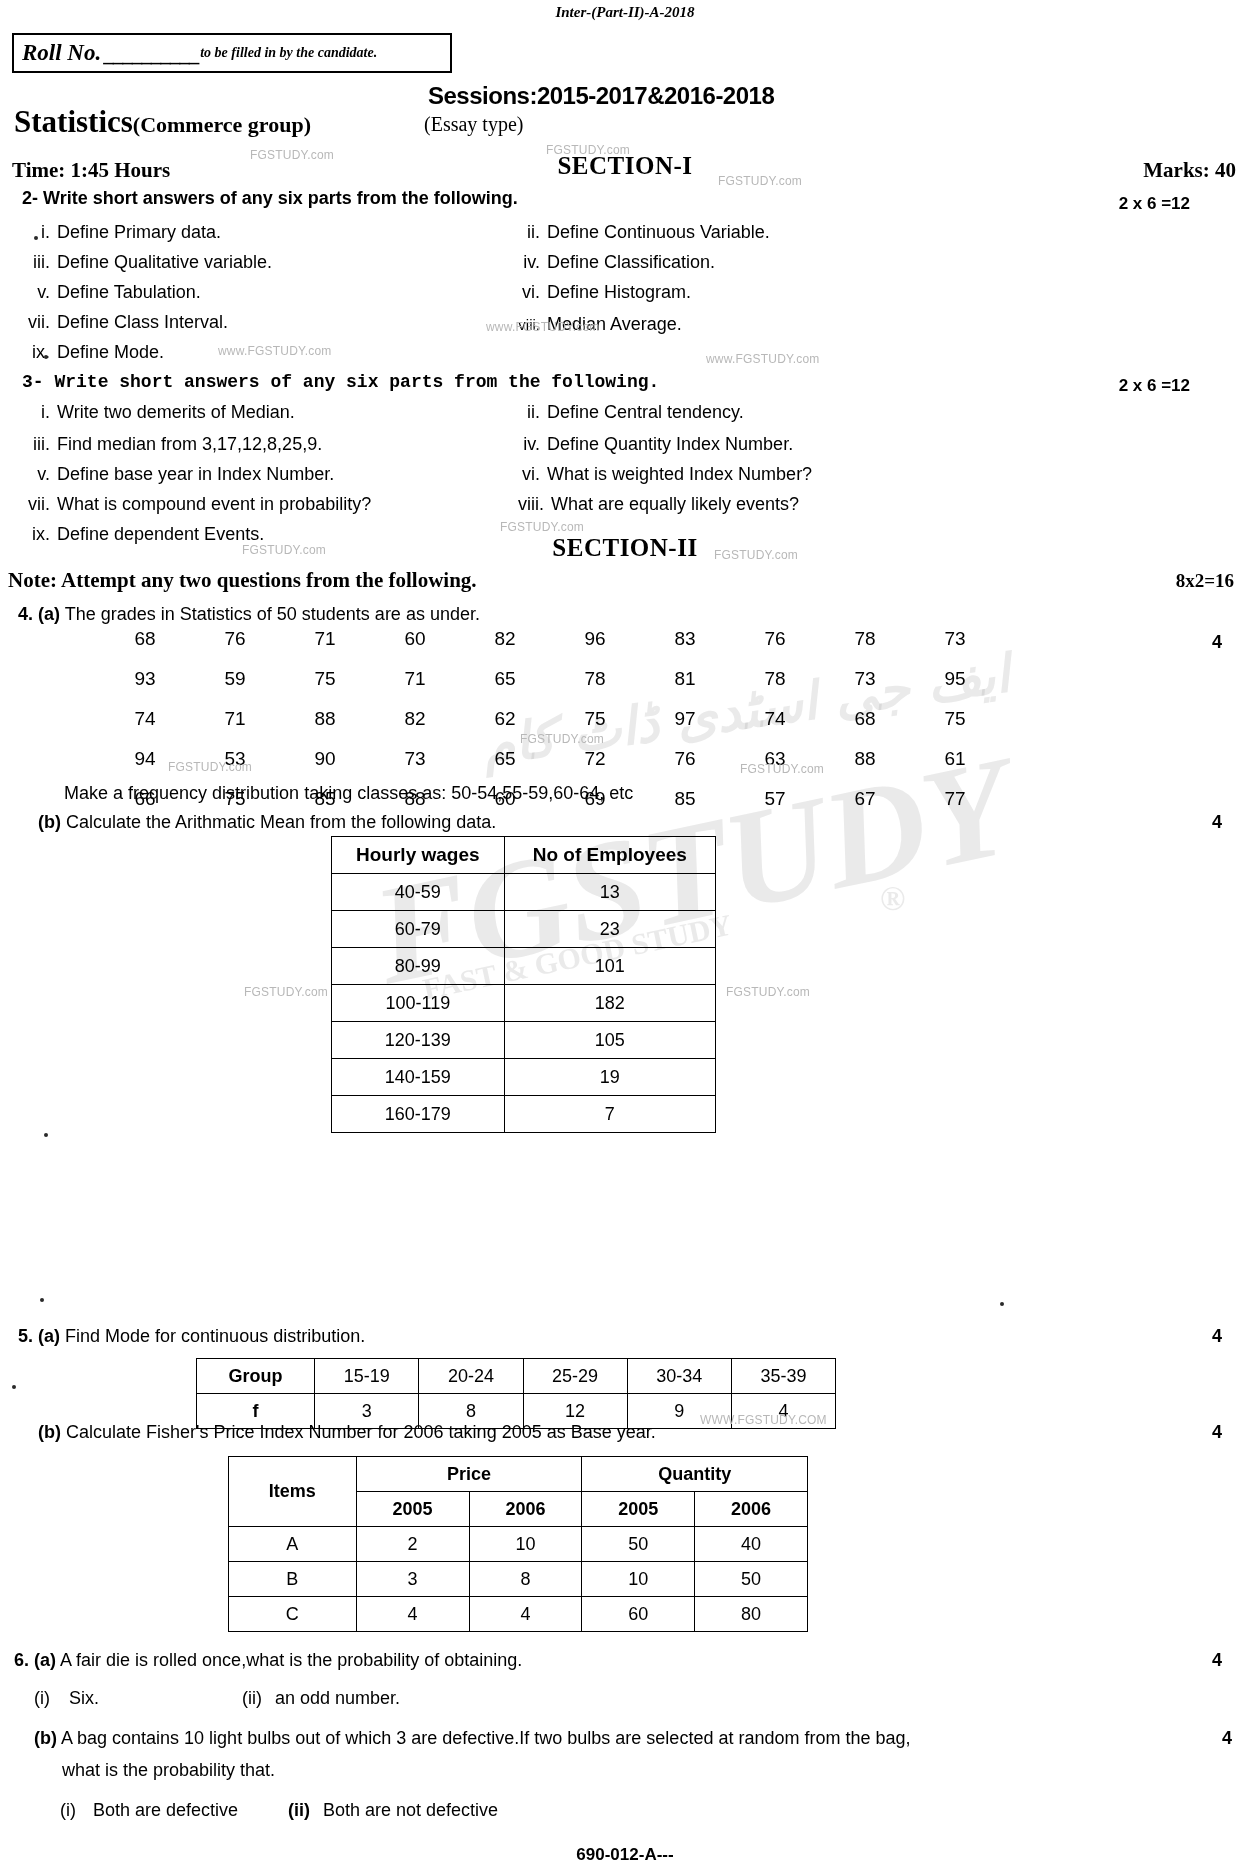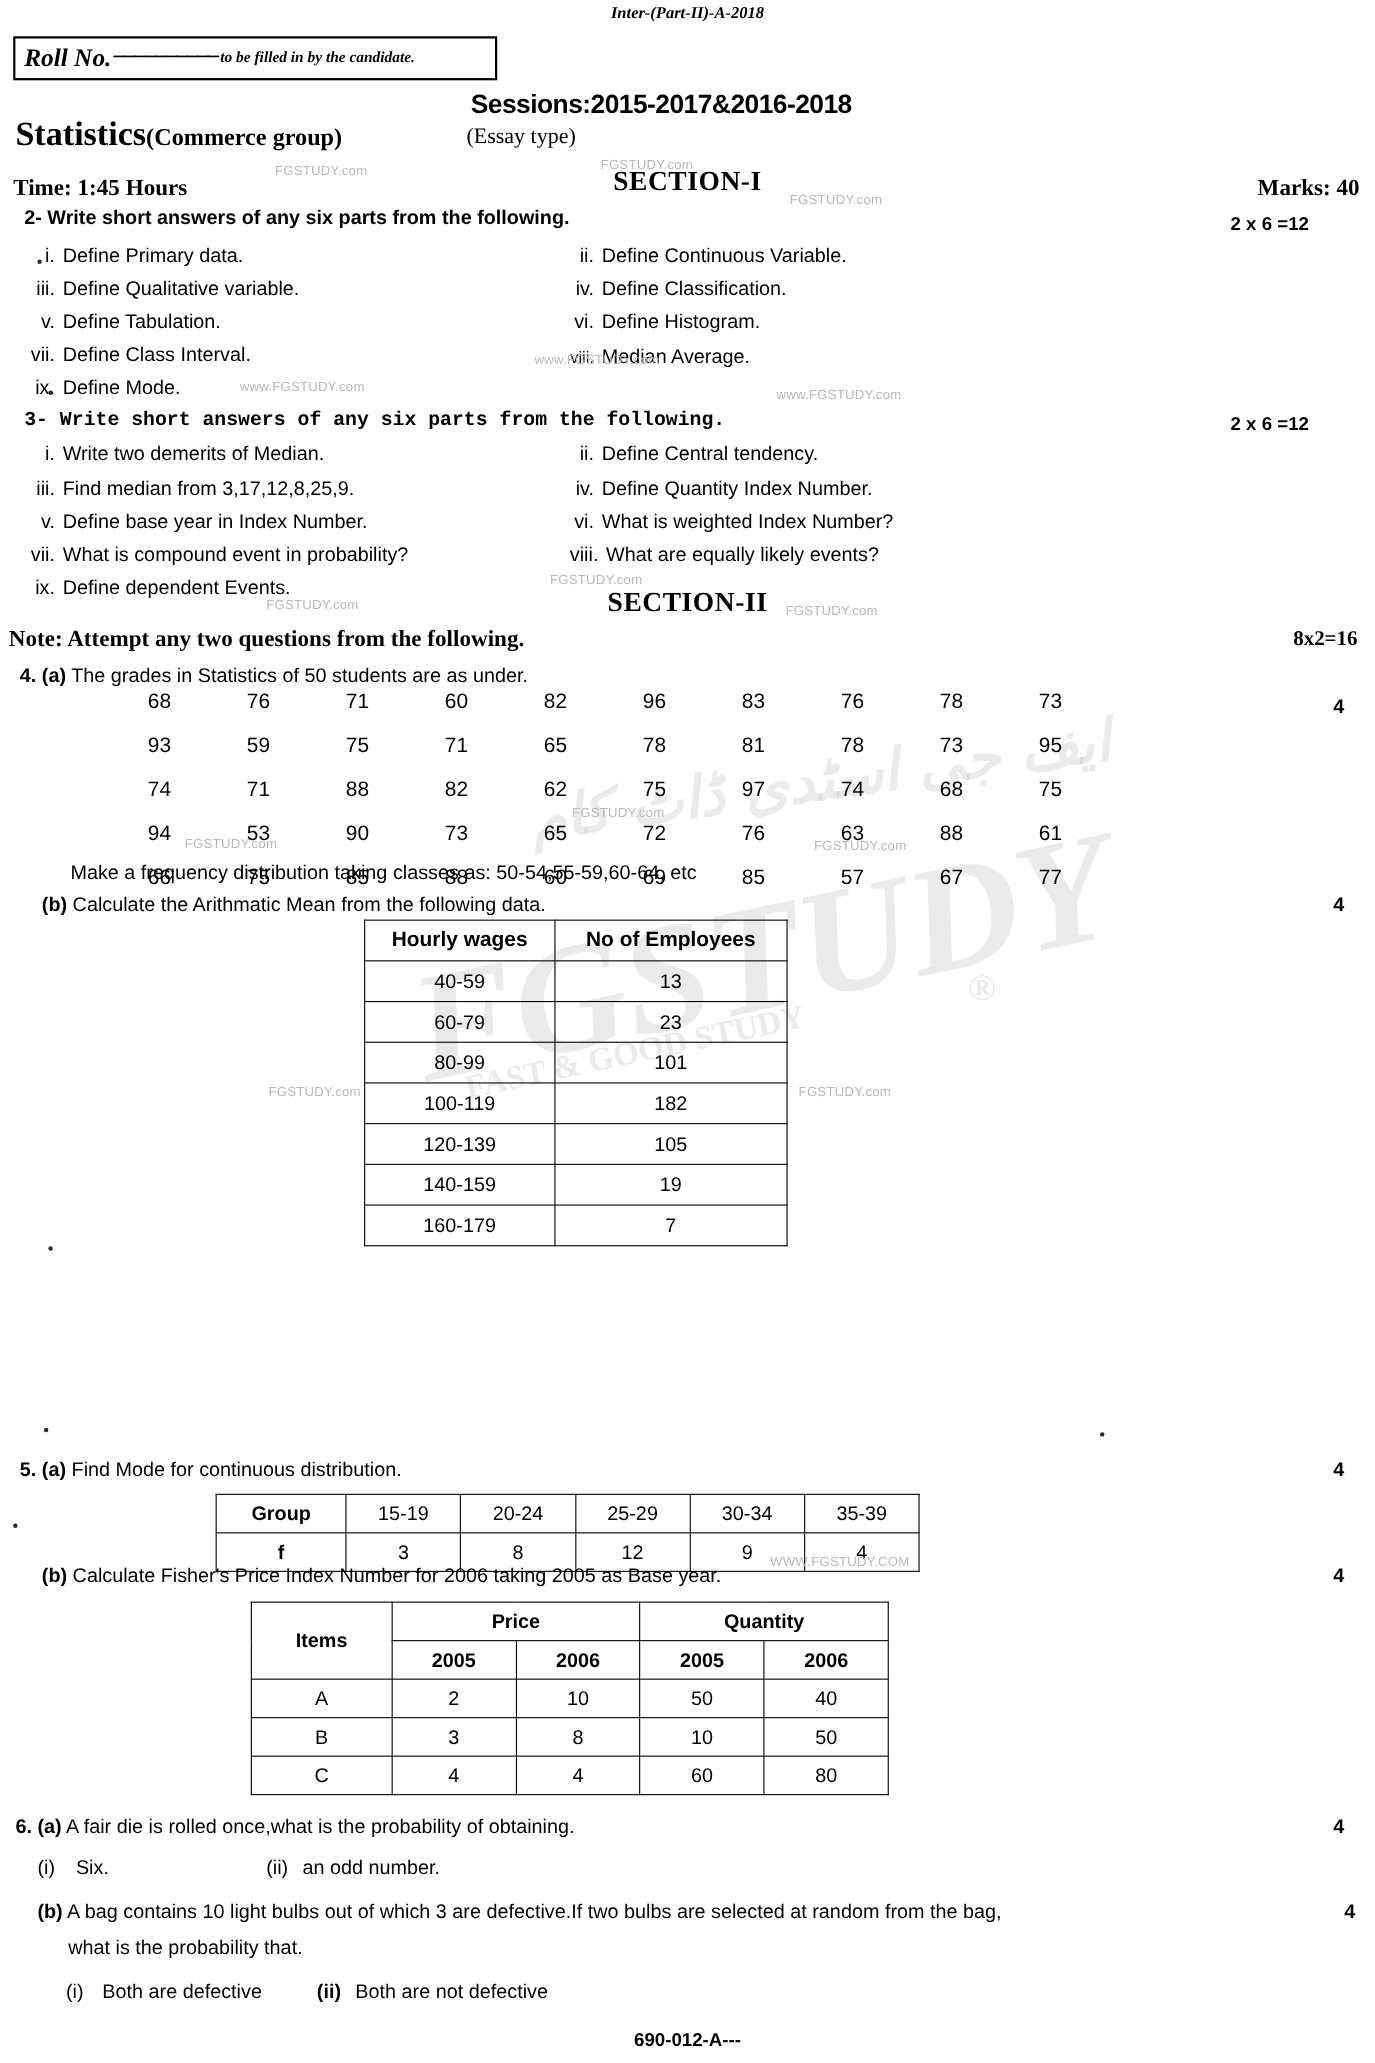--- a/index.html
+++ b/index.html
@@ -69,21 +69,21 @@
     font-size: 23px;
     white-space: nowrap;
   }
   .roll-blank {
     font-family: "Liberation Serif", serif;
     font-weight: bold;
     font-size: 21px;
     letter-spacing: -1px;
     margin: 0 2px;
     align-self: flex-end;
-    padding-bottom: 16px;
+    padding-bottom: 4px;
   }
   .roll-note {
     font-family: "Liberation Serif", serif;
     font-style: italic;
     font-weight: bold;
     font-size: 14px;
     white-space: nowrap;
   }
   .sessions {
     position: absolute;

